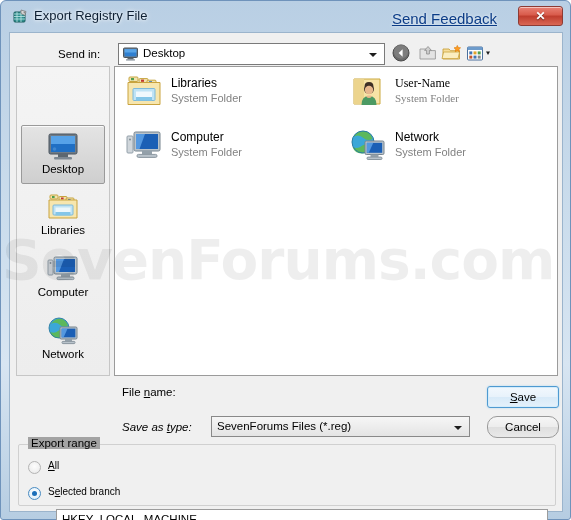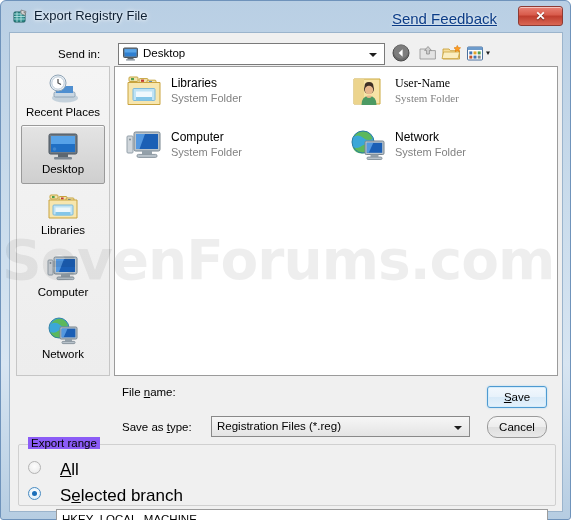--- a/index.html
+++ b/index.html
@@ -204,21 +204,21 @@
   .fitem .fsub {
     position: absolute;
     left: 50px; top: 21px;
     font-size: 11px;
     color: #828282;
     white-space: nowrap;
   }
 
   
   #fn-label { left: 112px; top: 353px; }
-  #ty-label { left: 112px; top: 388px; }
+  #ty-label { left: 112px; top: 388px; font-style: italic; }
 
   #fn-combo {
     position: absolute;
     left: 201px; top: 353px;
     width: 259px; height: 21px;
     box-sizing: border-box;
     background: #fff;
     border: 1px solid #5f9ec9;
     cursor: text;
   }
@@ -236,21 +236,21 @@
     cursor: pointer;
   }
   #ty-combo .ftxt {
     position: absolute; left: 5px; top: 3px;
     font-size: 11.5px; color: #000; white-space: nowrap;
   }
 
   .dlgbtn {
     position: absolute;
     left: 477px;
-    width: 60px; height: 22px;
+    width: 72px; height: 22px;
     box-sizing: border-box;
     border: 1px solid #9a9a9a;
     border-radius: 3px;
     background: linear-gradient(to bottom, #f6f6f6 0%, #ededed 48%, #dfdfdf 52%, #e9e9e9 100%);
     text-align: center;
     font-size: 11.5px;
     line-height: 20px;
     color: #000;
     cursor: pointer;
   }
@@ -268,21 +268,21 @@
     position: absolute;
     left: 8px; top: 411px;
     width: 538px; height: 62px;
     box-sizing: border-box;
     border: 1px solid #d0d0d0;
     border-radius: 2px;
   }
   #exportgroup-legend {
     position: absolute;
     left: 18px; top: 404px;
-    background: #8b5cf6;
+    background: #a3a3a3;
     padding: 0 3px;
     font-size: 11.5px;
     color: #000;
   }
   .radio-row {
     position: absolute;
     left: 18px;
     height: 16px;
     cursor: pointer;
   }
@@ -304,22 +304,22 @@
   .radio.on::after {
     content: "";
     position: absolute;
     left: 3px; top: 3px;
     width: 5px; height: 5px;
     border-radius: 50%;
     background: #1a6fba;
   }
   .radio-label {
     position: absolute;
-    left: 32px; top: 0;
-    font-size: 17px;
+    left: 20px; top: 0;
+    font-size: 10px;
     color: #000;
     white-space: nowrap;
   }
   #branch-field {
     position: absolute;
     left: 46px; top: 476px;
     width: 492px; height: 20px;
     box-sizing: border-box;
     background: #fff;
     border: 1px solid #9c9c9c;
@@ -419,33 +419,20 @@
           <rect x="4.3" y="13.6" width="3" height="3" fill="#c2562f"></rect>
           <rect x="8.5" y="13.6" width="3" height="3" fill="#3f74b3"></rect>
           <rect x="12.7" y="13.6" width="3" height="3" fill="#8a8a8a"></rect>
           <path d="M21 9.5 l4 0 -2 3.6 z" fill="#1d1d1d"></path>
         </svg>
       </div>
     </div>
 
     <div id="places">
 
-      <div class="place" style="top:2px;">
-        <div class="pico">
-          <svg width="34" height="31" viewBox="0 0 34 31">
-            <ellipse cx="19" cy="24" rx="13" ry="4.5" fill="#9fb6c8" opacity="0.55"></ellipse>
-            <rect x="8" y="18" width="21" height="5" rx="1.5" fill="#c9d7e3" stroke="#8fa4b6"></rect>
-            <rect x="10" y="12" width="17" height="7" fill="#4f8fd0"></rect>
-            <circle cx="12" cy="9" r="8" fill="#eef3f7" stroke="#8fa4b6"></circle>
-            <circle cx="12" cy="9" r="6.2" fill="#ffffff" stroke="#b9c8d6"></circle>
-            <path d="M12 5 V9 L15 10.5" stroke="#4a4a4a" stroke-width="1.2" fill="none"></path>
-          </svg>
-        </div>
-        <div class="ptxt">Recent Places</div>
-      </div>
 
       <div class="place sel" style="top:58px;">
         <div class="pico">
           <svg width="34" height="31" viewBox="0 0 34 31">
             <rect x="3" y="3" width="28" height="20" rx="1.6" fill="#6f7b86" stroke="#4b555e"></rect>
             <rect x="5" y="5" width="24" height="16" fill="#1f6fc4"></rect>
             <rect x="5" y="5" width="24" height="8" fill="#56a2e8"></rect>
             <circle cx="8.5" cy="18" r="1.8" fill="#3f87cf"></circle>
             <rect x="12" y="23" width="10" height="3" fill="#5c6770"></rect>
             <rect x="8" y="26" width="18" height="2.4" rx="1" fill="#7d8892"></rect>
@@ -574,21 +561,21 @@
         </span>
         <span class="fname">Network</span>
         <span class="fsub">System Folder</span>
       </div>
     </div>
 
     <span class="lbl" id="fn-label">File <span class="ul">n</span>ame:</span>
 
     <span class="lbl" id="ty-label">Save as <span class="ul">t</span>ype:</span>
     <div id="ty-combo">
-      <span class="ftxt">Registration Files (*.reg)</span>
+      <span class="ftxt">SevenForums Files (*.reg)</span>
       <span class="arrow-dn"></span>
     </div>
 
     <div class="dlgbtn" id="save-btn"><span class="ul">S</span>ave</div>
     <div class="dlgbtn" id="cancel-btn">Cancel</div>
 
     <div id="exportgroup"></div>
     <span id="exportgroup-legend">Export range</span>
 
     <div class="radio-row" id="radio-all">

